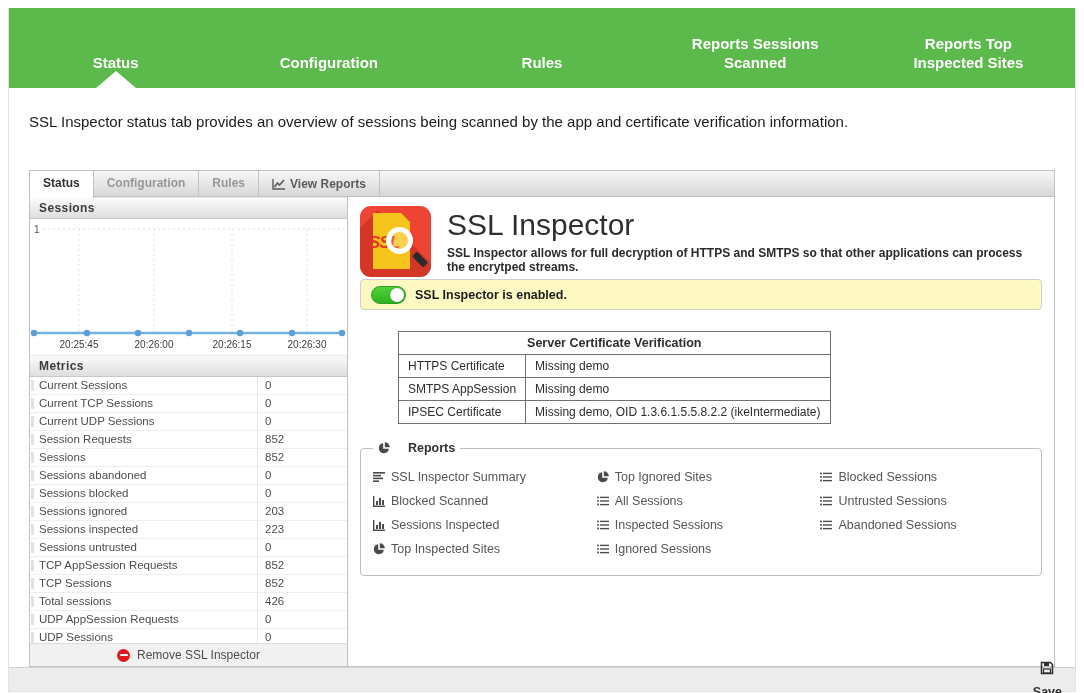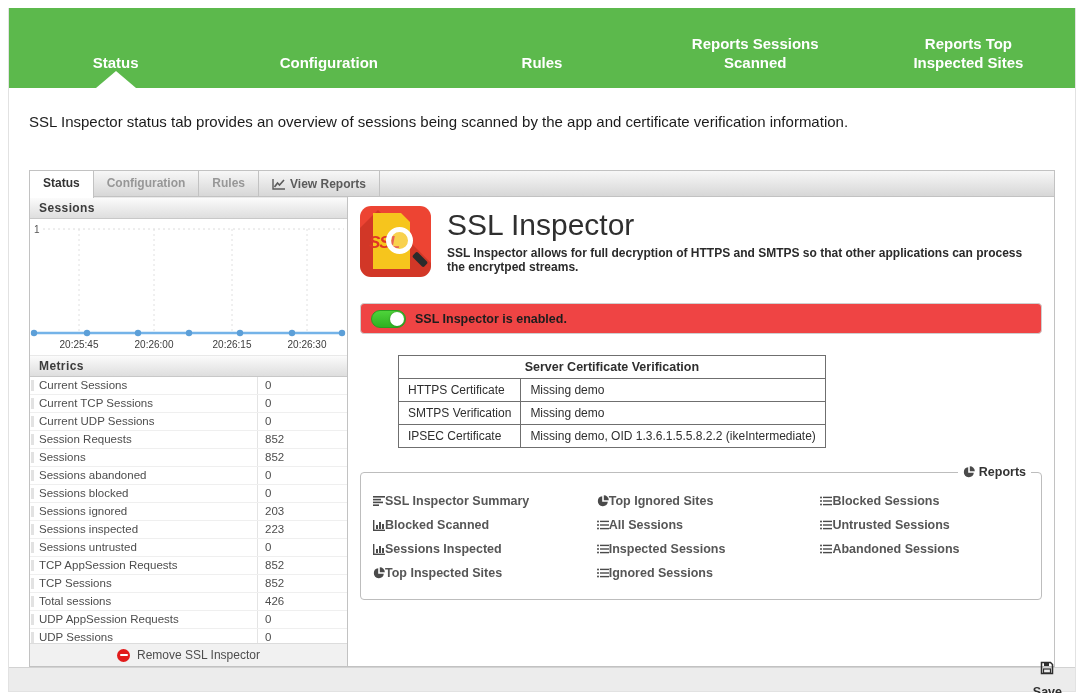--- a/index.html
+++ b/index.html
@@ -88,41 +88,41 @@
   .logo .shade { position: absolute; left: 18px; top: 4px; width: 110px; height: 110px; background: rgba(140,20,10,.28); transform: rotate(45deg); transform-origin: 0 0; }
   .logo .doc { position: absolute; left: 13px; top: 7px; width: 37px; height: 56px; background: #f6c51d; }
   .logo .doc::before { content: ""; position: absolute; right: 0; top: 0; border-left: 9px solid transparent; border-top: 9px solid #ed4433; }
   .logo .ssl-text { position: absolute; left: 9px; top: 27px; font-size: 17px; font-weight: 800; color: #e03726; letter-spacing: -1px; font-style: italic; }
   .logo .lens { position: absolute; left: 26px; top: 21px; width: 27px; height: 27px; border: 5px solid #ffffff; border-radius: 50%; background: rgba(255,255,255,.22); }
   .logo .handle { position: absolute; left: 52px; top: 50px; width: 16px; height: 7px; background: #2b2b2b; border-radius: 2px; transform: rotate(45deg); }
   .app-titles { padding-top: 2px; }
   .app-title { font-size: 30px; color: #2f2f2f; font-weight: 400; line-height: 34px; }
   .app-subtitle { font-size: 12px; font-weight: 600; color: #2b2b2b; margin-top: 4px; }
   .power-box {
-    margin-top: 26px; height: 31px; border: 1px solid #cfcfcf; border-radius: 4px;
-    display: flex; align-items: center; gap: 9px; padding-left: 10px; background: #ef4444;
+    margin-top: 2px; height: 31px; border: 1px solid #cfcfcf; border-radius: 4px;
+    display: flex; align-items: center; gap: 9px; padding-left: 10px; background: #fef9c3;
   }
   .toggle {
     width: 35px; height: 18px; border-radius: 10px; position: relative; cursor: pointer;
     background: linear-gradient(#4ed33b, #2fb221); border: 1px solid #2a9e20; flex: 0 0 35px;
   }
   .toggle .knob { position: absolute; right: 1px; top: 1px; width: 14px; height: 14px; border-radius: 50%; background: #fff; box-shadow: 0 0 2px rgba(0,0,0,.35); }
   .power-label { font-size: 12.5px; font-weight: 700; color: #1d1d1d; }
   .cert-table { margin-top: 21px; border-collapse: collapse; font-size: 12px; color: #2e2e2e; margin-left: 38px; }
   .cert-table td, .cert-table th { border: 1px solid #6f6f6f; padding: 4px 9px; text-align: left; white-space: nowrap; }
   .cert-table th { font-weight: 700; text-align: center; font-size: 12.5px; }
   .reports-fieldset {
     margin-top: 17px; border: 1px solid #bdbdbd; border-radius: 4px;
     padding: 6px 10px 14px 12px;
   }
-  .reports-fieldset legend { font-size: 12.5px; font-weight: 700; color: #333; padding: 0 5px; display: flex; align-items: center; gap: 4px; text-align: right; }
+  .reports-fieldset legend { font-size: 12.5px; font-weight: 700; color: #333; padding: 0 5px; display: flex; align-items: center; gap: 18px; }
   .reports-cols { display: flex; margin-top: 4px; }
   .reports-col { width: 34%; }
   .reports-col:last-child { width: 32%; }
-  .report-link { display: flex; align-items: center; height: 24px; font-size: 12.5px; font-weight: 700; color: #565656; cursor: pointer; white-space: nowrap; }
+  .report-link { display: flex; align-items: center; gap: 6px; height: 24px; font-size: 12.5px; font-weight: 400; color: #565656; cursor: pointer; white-space: nowrap; }
   .report-link svg { flex: 0 0 auto; }
   
   .footer {
     position: absolute; left: 0; right: 0; bottom: 0; height: 24px;
     background: #ececec; border-top: 1px solid #d2d2d2;
     display: flex; align-items: center; justify-content: flex-end; padding-right: 13px;
   }
   .save-btn { display: flex; align-items: center; gap: 10px; font-size: 12.5px; font-weight: 700; color: #2e2e2e; cursor: pointer; flex-direction: column; }
   
   .chart-svg text { font-family: "Liberation Sans", sans-serif; }
@@ -302,21 +302,21 @@
         <table class="cert-table">
           <tbody>
               <tr>
                 <th colspan="2">Server Certificate Verification</th>
               </tr>
           <tr>
             <td>HTTPS Certificate</td>
             <td>Missing demo</td>
           </tr>
           <tr>
-            <td>SMTPS Verification</td>
+            <td>SMTPS AppSession</td>
             <td>Missing demo</td>
           </tr>
           <tr>
             <td>IPSEC Certificate</td>
             <td>Missing demo, OID 1.3.6.1.5.5.8.2.2 (ikeIntermediate)</td>
           </tr>
         </tbody>
           </table>
 
         <fieldset class="reports-fieldset">

